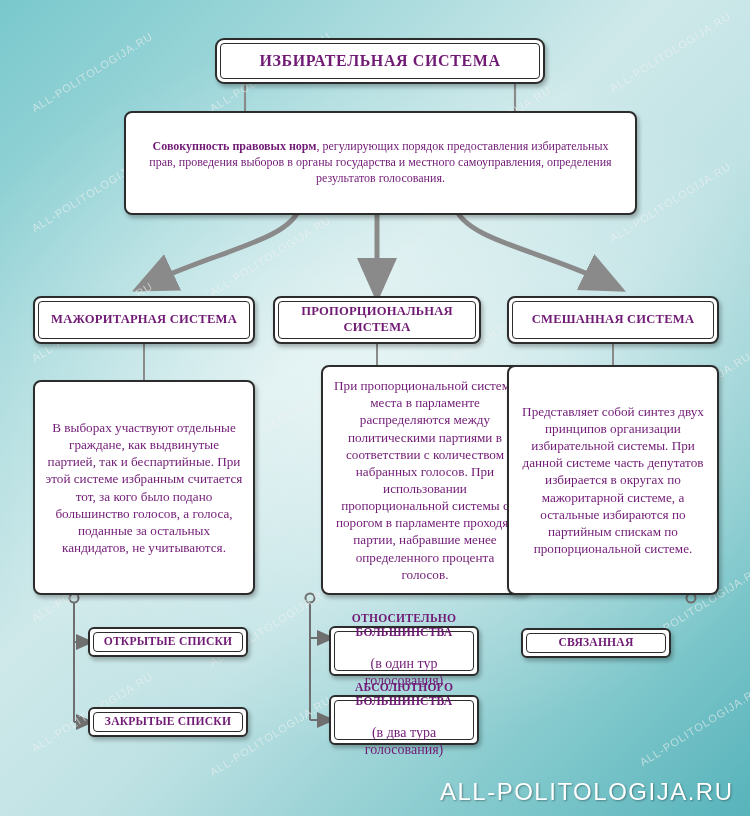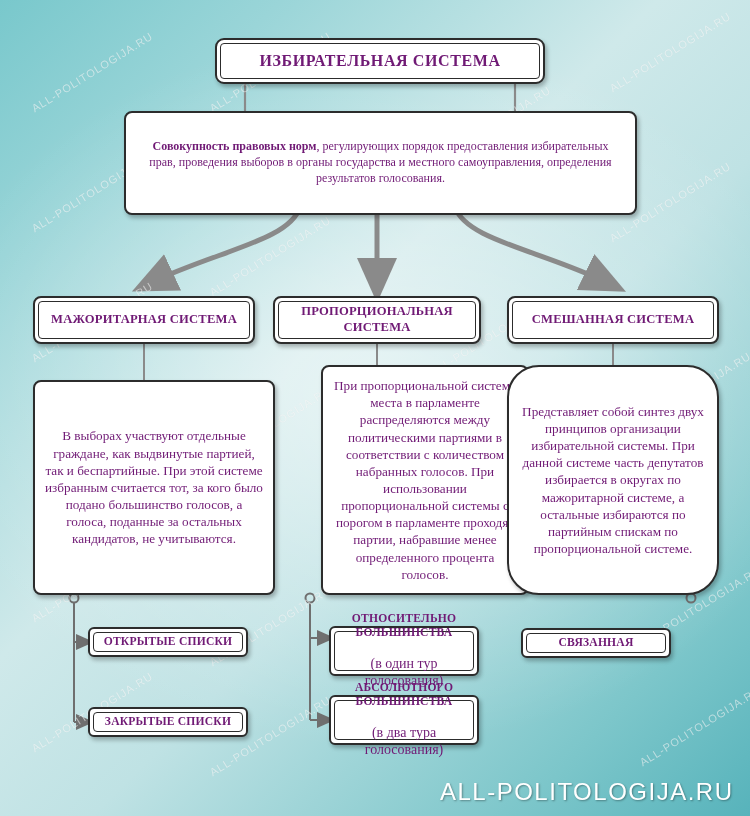--- a/index.html
+++ b/index.html
@@ -105,23 +105,23 @@
   .cat-maj { left: 33px;  top: 296px; width: 222px; }
   .cat-pro { left: 273px; top: 296px; width: 208px; }
   .cat-mix { left: 507px; top: 296px; width: 212px; }
 
   .desc-box {
     border-radius: 8px;
     padding: 10px 10px;
     font-size: 13.2px;
     line-height: 1.3;
   }
-  .desc-maj { left: 33px;  top: 380px; width: 242px; height: 215px; }
+  .desc-maj { left: 33px;  top: 380px; width: 222px; height: 215px; }
   .desc-pro { left: 273px; top: 365px; width: 208px; height: 230px; margin-left: 48px; }
-  .desc-mix { left: 507px; top: 365px; width: 212px; height: 230px; border-radius: 32px; }
+  .desc-mix { left: 507px; top: 365px; width: 212px; height: 230px; }
 
   .leaf {
     border-radius: 6px;
   }
   .leaf .inner {
     font-size: 11.6px;
     font-weight: bold;
     line-height: 1.2;
     letter-spacing: 0.2px;
   }

